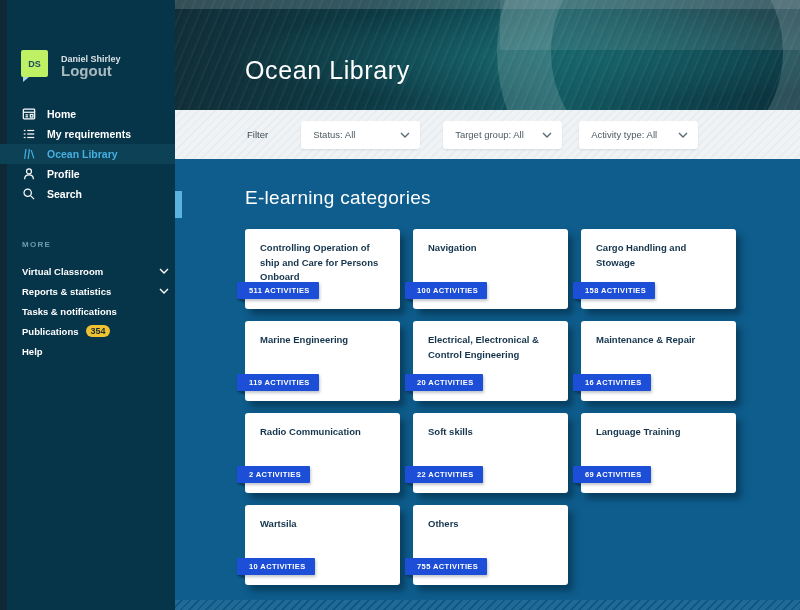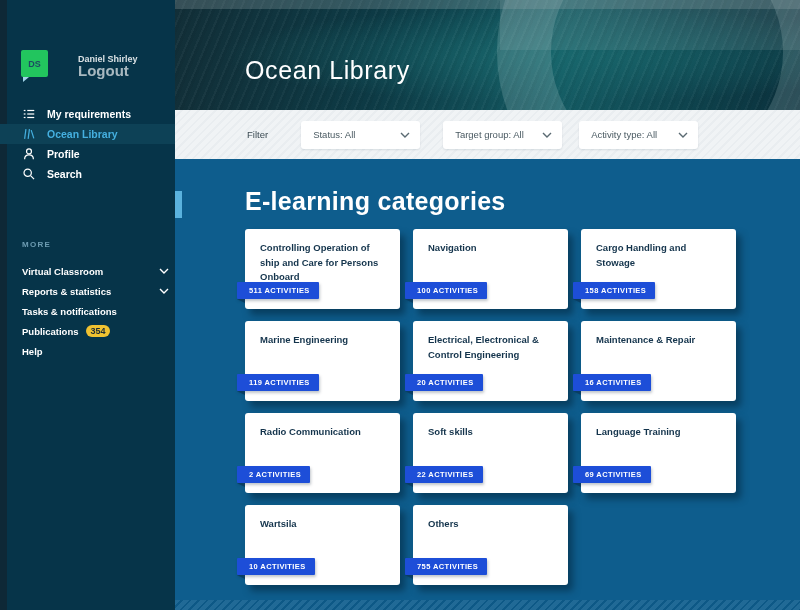--- a/index.html
+++ b/index.html
@@ -4,26 +4,26 @@
 <style>
   * { margin:0; padding:0; box-sizing:border-box; }
   body { font-family:"Liberation Sans", sans-serif; background:#222; }
   .app { position:relative; width:800px; height:610px; overflow:hidden; background:#0e5d8d; }
 
   
   .sidebar { position:absolute; left:0; top:0; width:175px; height:610px; background:#063449; z-index:5; }
   .edge-stripe { position:absolute; left:0; top:0; width:7px; height:610px; background:#0e2836; }
 
   .user-row { position:absolute; left:21px; top:50px; display:flex; align-items:flex-start; }
-  .avatar { position:relative; width:27px; height:27px; background:#22c55e; border-radius:2px;
+  .avatar { position:relative; width:27px; height:27px; background:#bef264; border-radius:2px;
             display:flex; align-items:center; justify-content:center;
             font-size:9px; font-weight:bold; color:#1d4a62; }
   .avatar::after { content:""; position:absolute; left:2px; top:100%; border-top:5px solid #9fd3e8;
                    border-right:6px solid transparent; }
-  .user-text { margin-left:30px; padding-top:3px; filter:blur(0.7px); }
+  .user-text { margin-left:13px; padding-top:3px; filter:blur(0.7px); }
   .user-name { font-size:9px; font-weight:bold; color:rgba(255,255,255,0.85); line-height:12px; }
   .user-logout { font-size:15px; font-weight:bold; color:rgba(255,255,255,0.65); line-height:12px; }
 
   .nav { position:absolute; left:0; top:104px; width:175px; }
   .nav-item { display:flex; align-items:center; height:20px; padding-left:22px;
               font-size:10.5px; font-weight:bold; color:#ffffff; cursor:pointer; }
   .nav-item .nicon { width:14px; height:14px; margin-right:11px; display:flex; align-items:center; }
   .nav-item.active { background:#0d4156; color:#45b0e0; }
 
   .more { position:absolute; left:0; top:240px; width:175px; }
@@ -57,21 +57,21 @@
   .dropdown { width:119px; height:28px; background:#ffffff; border-radius:3px;
               box-shadow:0 1px 2px rgba(30,60,80,0.12);
               display:flex; align-items:center; justify-content:space-between;
               padding:0 10px 0 12px; cursor:pointer; }
   .dd-1 { margin-left:33px; } .dd-2 { margin-left:23px; } .dd-3 { margin-left:17px; }
   .dropdown .dd-value { font-size:9.5px; color:#4a5a62; }
 
   
   .content { position:absolute; left:175px; top:159px; width:625px; height:451px; background:#0e5d8d; }
   .accent-bar { position:absolute; left:0; top:32px; width:7px; height:27px; background:#5ab2de; }
-  .section-heading { position:absolute; left:70px; top:28px; font-size:25px; font-weight:700;
+  .section-heading { position:absolute; left:70px; top:28px; font-size:19px; font-weight:400;
                      letter-spacing:0.3px; color:#ffffff; }
   .cards { position:absolute; left:70px; top:70px; display:grid;
            grid-template-columns:repeat(3, 155px); column-gap:13px; row-gap:12px; grid-auto-rows:80px; }
   .card { position:relative; background:#ffffff; border-radius:3px;
           box-shadow:5px 6px 7px rgba(2,32,52,0.5); padding:12px 15px 0; cursor:pointer; }
   .card-title { font-size:9.5px; font-weight:bold; color:#14344c; line-height:1.55; }
   .card-badge { position:absolute; left:-8px; bottom:10px; background:#1d4ed8; color:#ffffff;
                 font-size:7.5px; font-weight:bold; letter-spacing:0.4px; padding:4px 9px 4px 12px;
                 border-radius:1px; box-shadow:1px 2px 3px rgba(0,25,45,0.25); }
   .card-badge::after { content:""; position:absolute; left:0; top:100%;
@@ -96,20 +96,32 @@
       <div class="user-text">
         <div class="user-name">Daniel Shirley</div>
         <div class="user-logout">Logout</div>
       </div>
     </div>
 
     <div class="nav">
       <div class="nav-item">
         <span class="nicon">
           <svg width="14" height="14" viewBox="0 0 16 16" fill="none" stroke="#fff" stroke-width="1.4">
+            <rect x="1.5" y="2.5" width="13" height="11" rx="1"></rect>
+            <line x1="1.5" y1="6" x2="14.5" y2="6"></line>
+            <line x1="4" y1="9" x2="7" y2="9"></line>
+              <line x1="4" y1="11.2" x2="7" y2="11.2"></line>
+            <rect x="9.5" y="8.5" width="3" height="3"></rect>
+          </svg>
+        </span>
+        <span>Home</span>
+      </div>
+      <div class="nav-item">
+        <span class="nicon">
+          <svg width="14" height="14" viewBox="0 0 16 16" fill="none" stroke="#fff" stroke-width="1.4">
             <line x1="2" y1="4" x2="4" y2="4"></line>
               <line x1="6" y1="4" x2="14" y2="4"></line>
             <line x1="2" y1="8" x2="4" y2="8"></line>
               <line x1="6" y1="8" x2="14" y2="8"></line>
             <line x1="2" y1="12" x2="4" y2="12"></line>
               <line x1="6" y1="12" x2="14" y2="12"></line>
           </svg>
         </span>
         <span>My requirements</span>
       </div>

